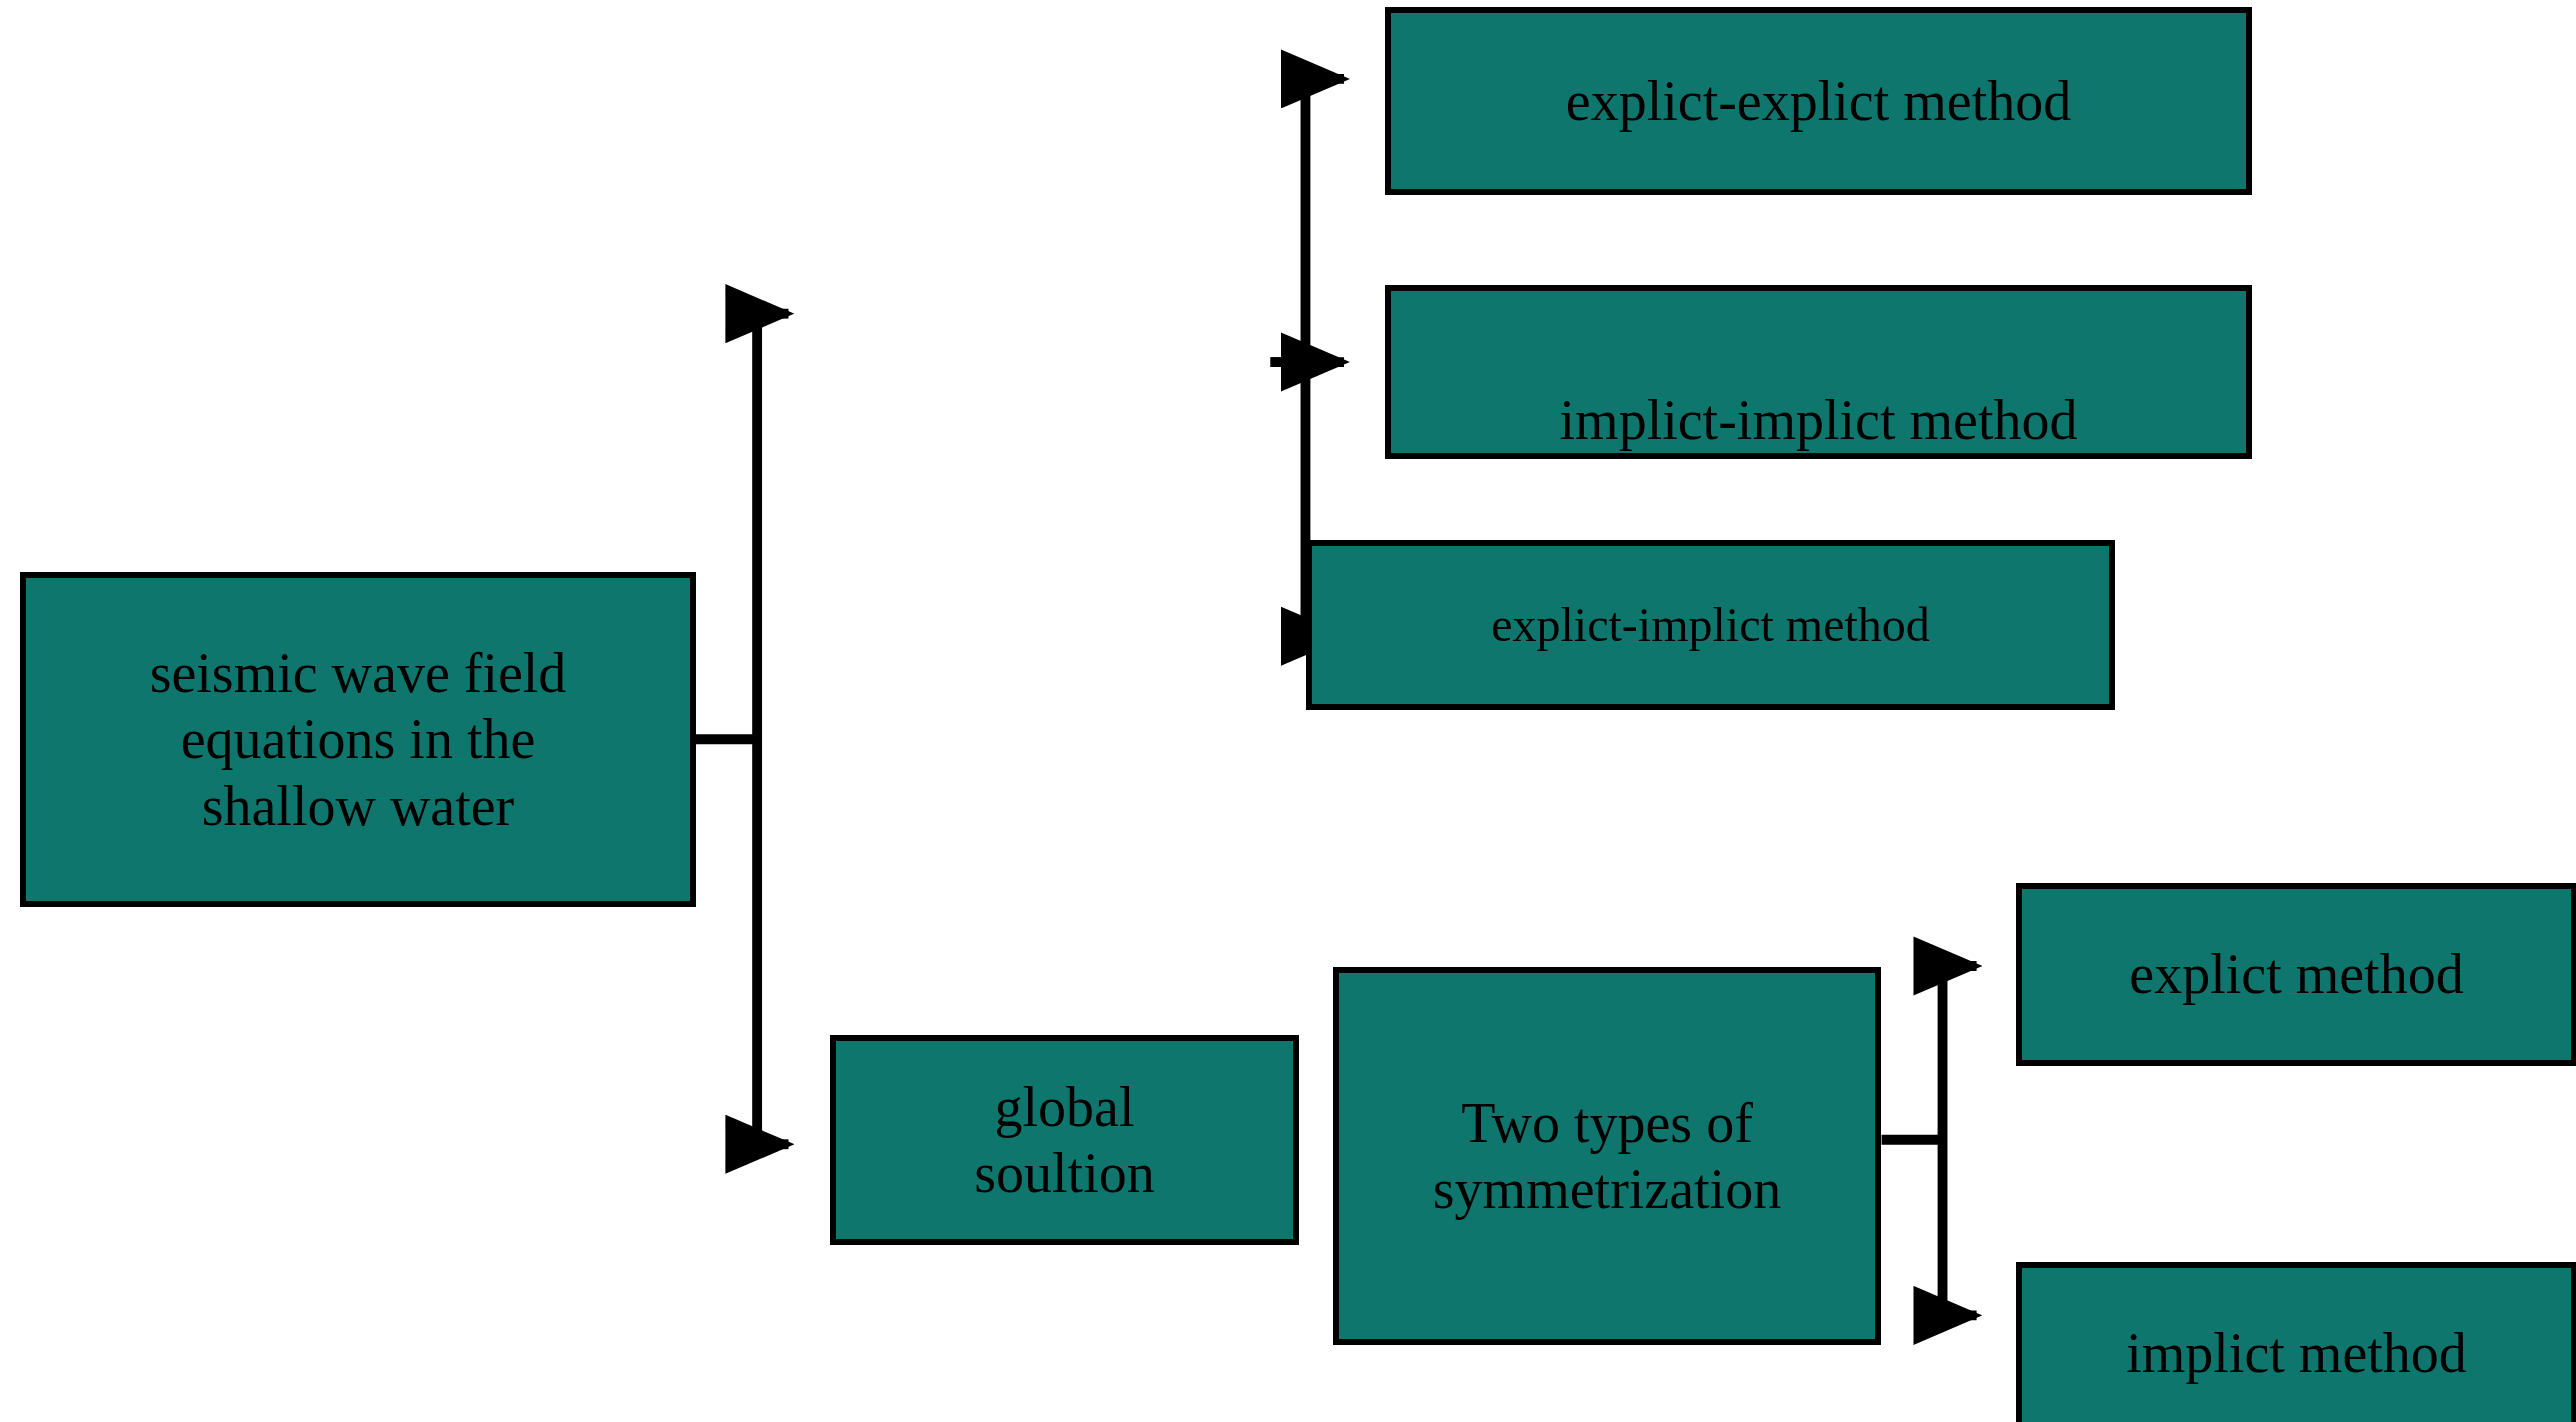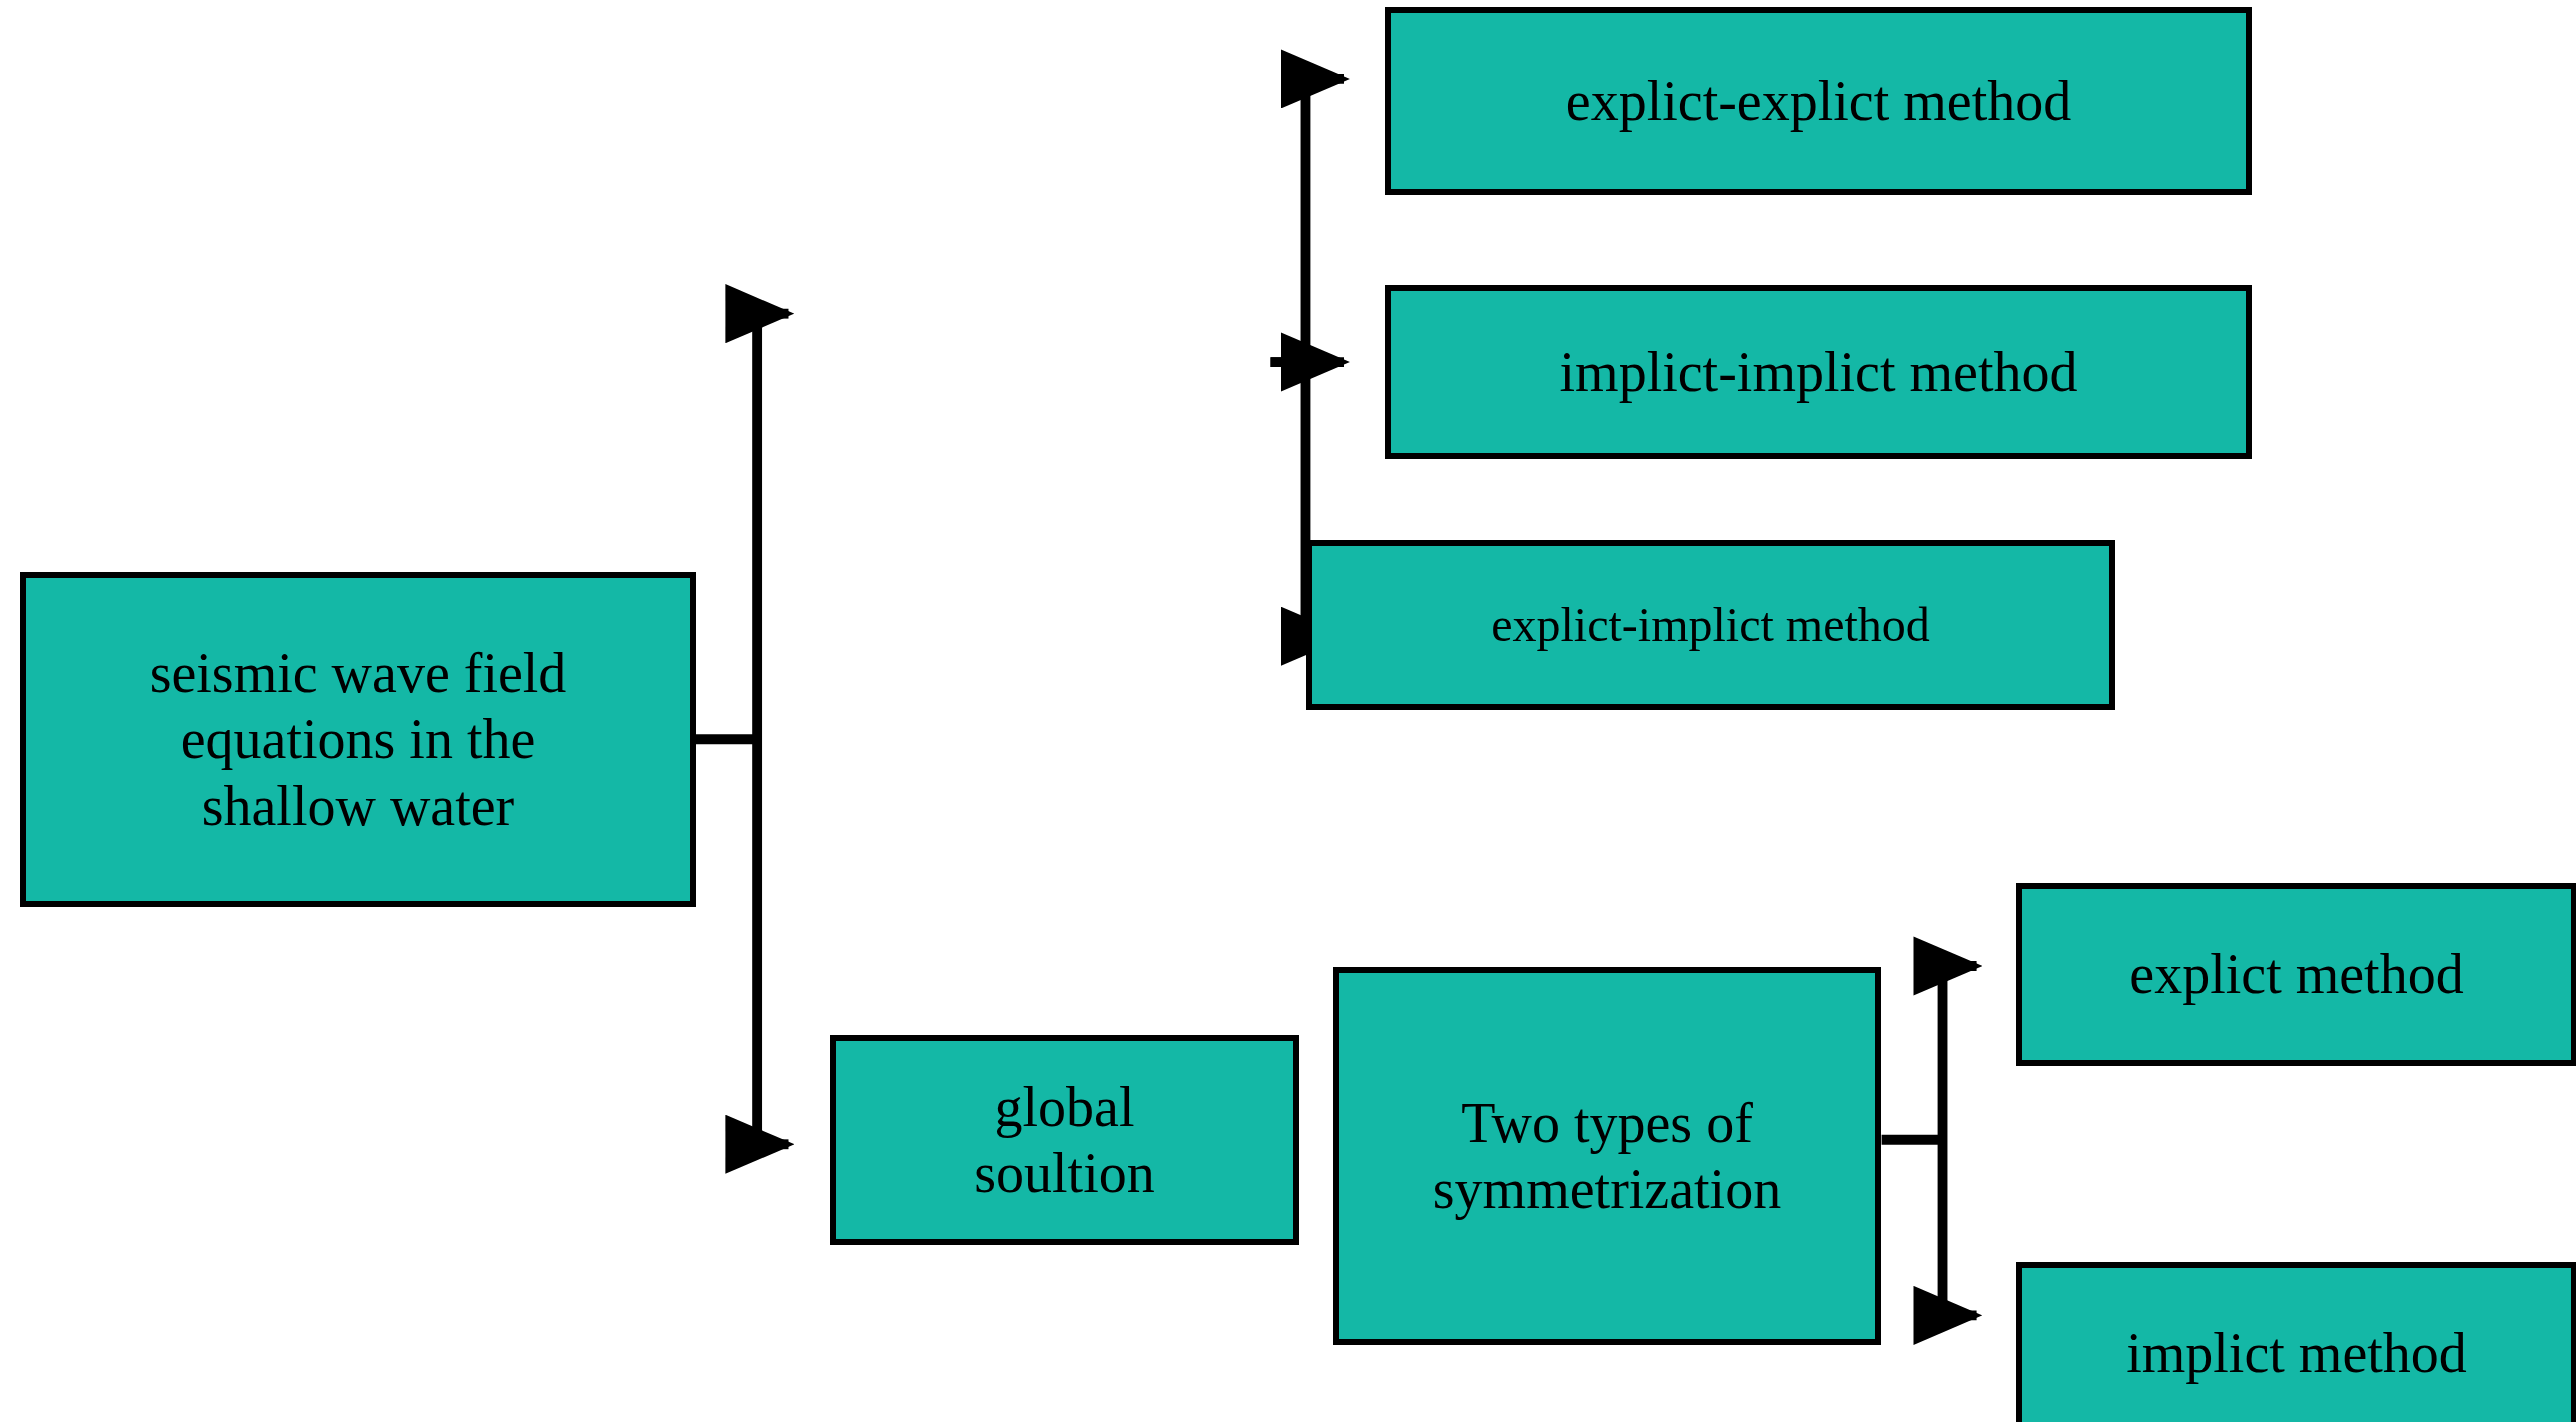--- a/index.html
+++ b/index.html
@@ -19,21 +19,21 @@
     position: absolute;
     left: 0;
     top: 0;
     width: 2576px;
     height: 1423px;
     pointer-events: none;
   }
   .node {
     position: absolute;
     box-sizing: border-box;
-    background: #14b8a6;
+    background: #0f766e;
     border: 6.3px solid #000000;
     display: flex;
     align-items: center;
     justify-content: center;
     text-align: center;
     color: #000000;
     line-height: 1.18;
     z-index: 2;
   }
   .node .label {
@@ -41,21 +41,21 @@
     padding: 0 9px;
     white-space: pre-line;
   }
 
   
   #node-root        { left: 20px;   top: 572px;  width: 676px;  height: 335px; font-size: 56px; }
   #node-partial     { left: 830px;  top: 256px;  width: 441px;  height: 210px; font-size: 56px; }
   #node-global      { left: 830px;  top: 1035px; width: 469px;  height: 210px; font-size: 56px; }
   #node-symmetrize  { left: 1333px; top: 967px; width: 548px;  height: 378px; font-size: 56px; }
   #node-ee          { left: 1385px; top: 7.2px;    width: 867px;  height: 188px; font-size: 56px; }
-  #node-ii          { left: 1385px; top: 285px;  width: 867px;  height: 174px; font-size: 56px; }
+  #node-ii          { left: 1385px; top: 285px;  width: 867px;  height: 174px; font-size: 56px; align-items: flex-end; }
   #node-ei          { left: 1306px; top: 540px;  width: 809px;  height: 170px; font-size: 48px; }
   #node-explicit    { left: 2016px; top: 883px;  width: 561px;  height: 183px; font-size: 56px; }
   #node-implicit    { left: 2016px; top: 1262px; width: 561px;  height: 183px; font-size: 56px; }
 </style>
 </head>
 <body>
 
 <div id="stage">
 
   <svg id="connectors" viewBox="0 0 2875 1588" width="2576" height="1423" xmlns="http://www.w3.org/2000/svg">

